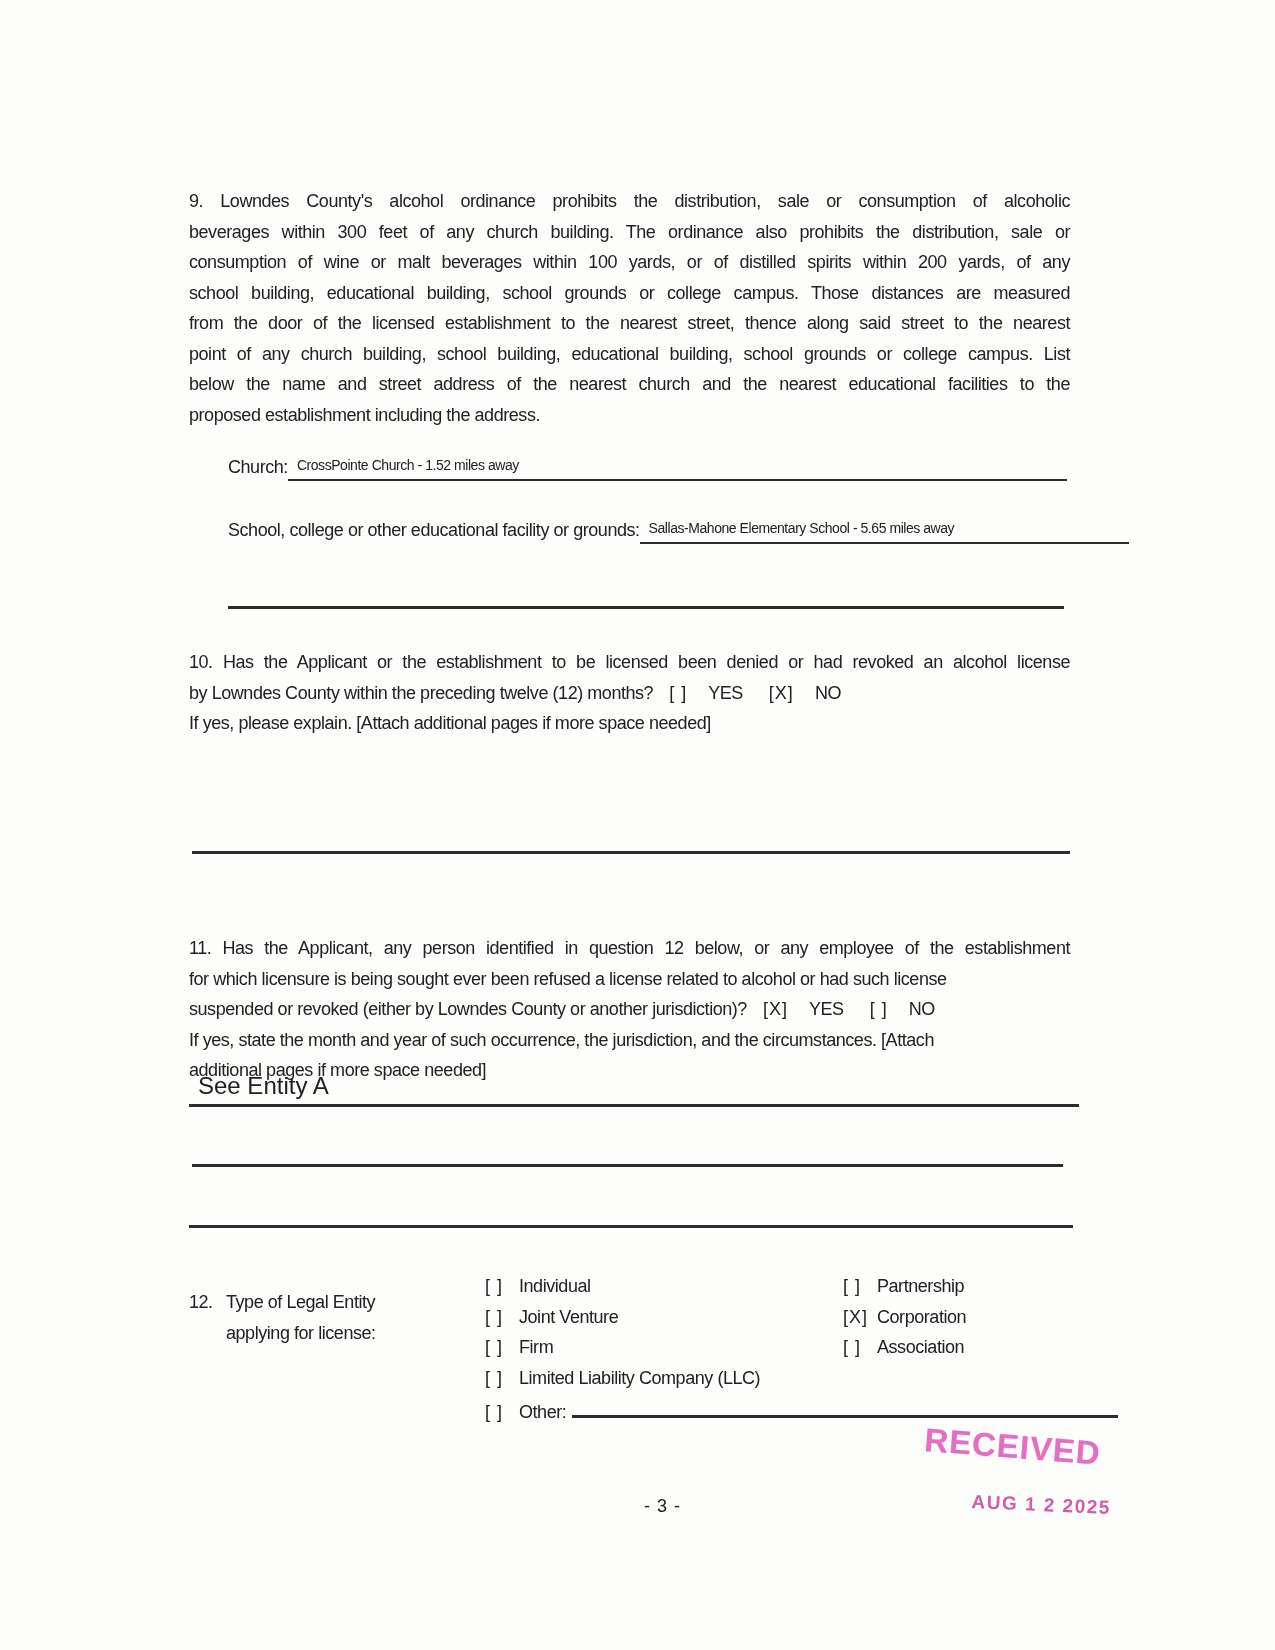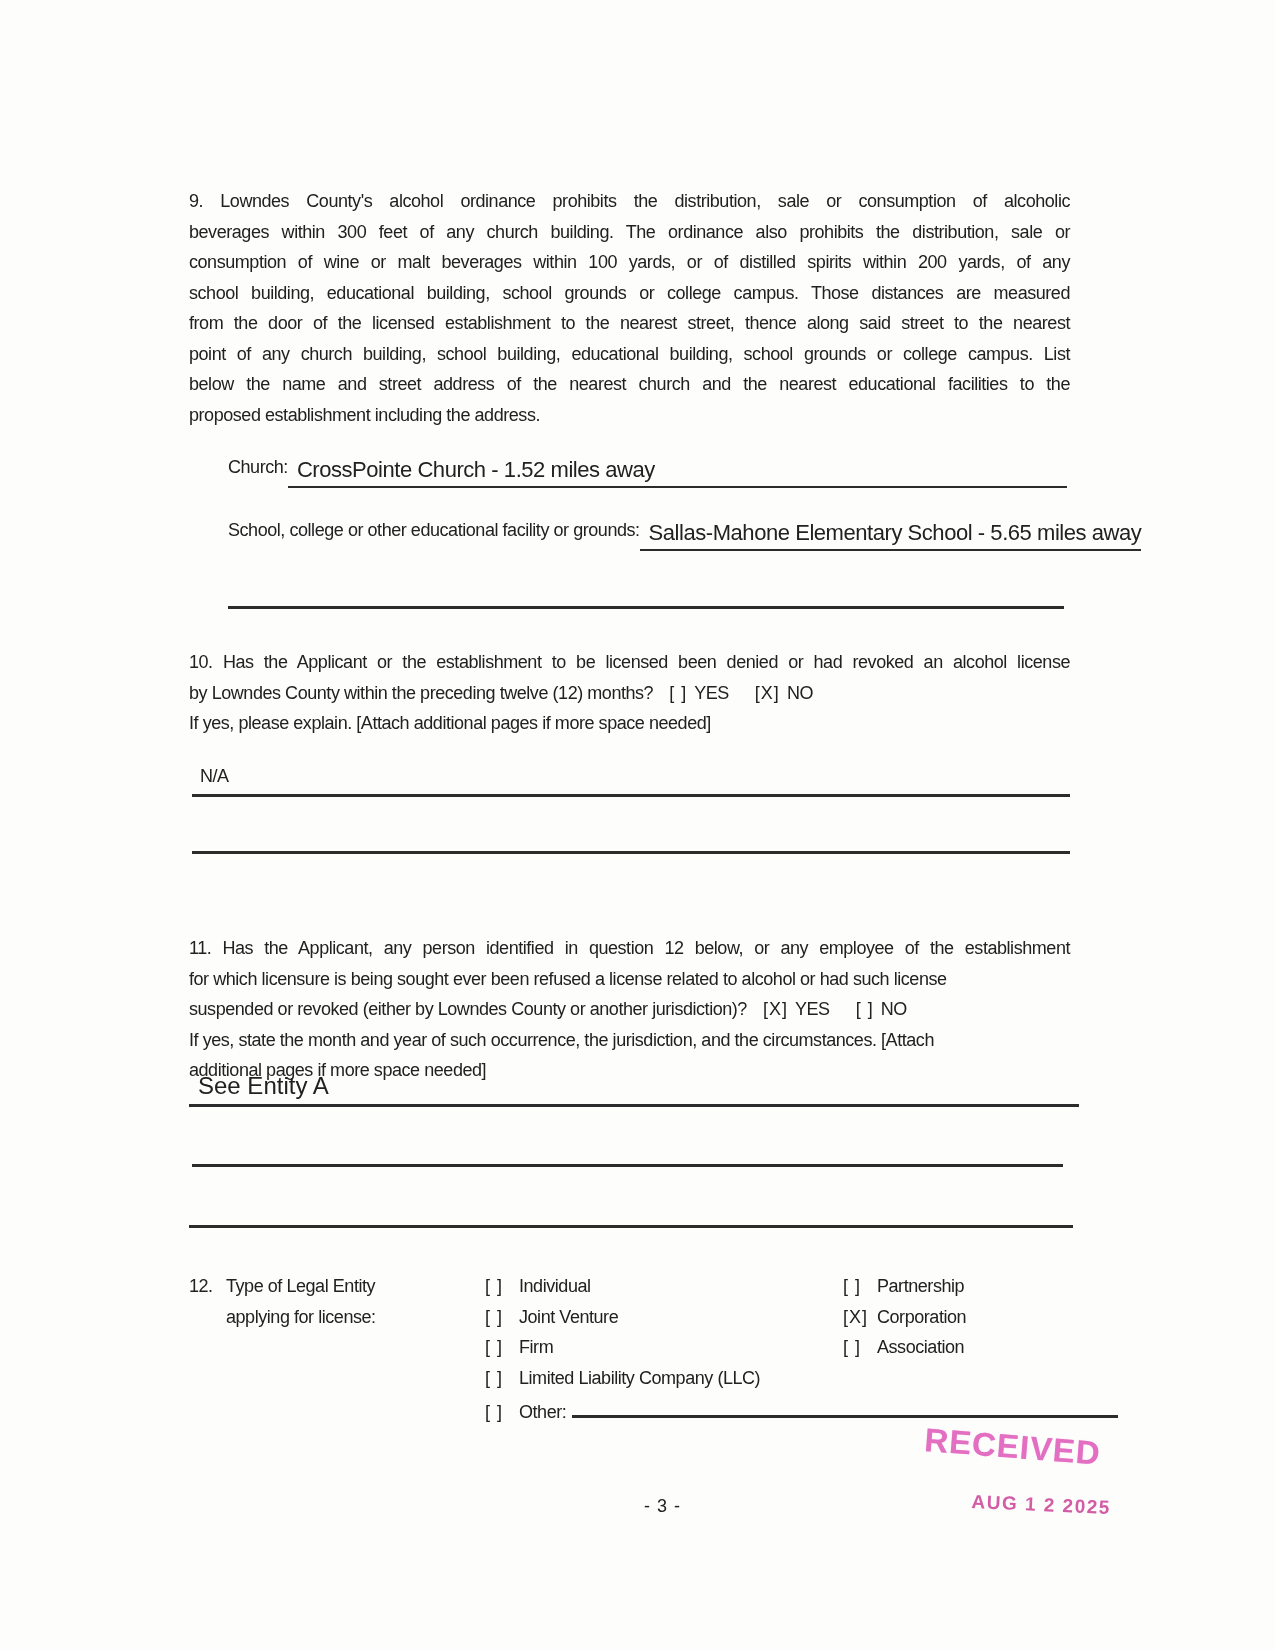--- a/index.html
+++ b/index.html
@@ -12,35 +12,35 @@
   .bl{font-size:18px;letter-spacing:-0.45px;line-height:30.5px;}
   .jl{text-align:justify;text-align-last:justify;}
   .q9{position:absolute;left:189px;top:186px;width:881px;}
   .q10{position:absolute;left:189px;top:647px;width:881px;}
   .q11{position:absolute;left:189px;top:933px;width:881px;}
   .row{position:absolute;display:flex;}
   .church{left:228px;top:457px;width:839px;}
   .school{left:228px;top:520px;width:901px;}
   .lbl{font-size:18px;letter-spacing:-0.45px;white-space:pre;padding-bottom:3px;}
   .fill{flex:1;border-bottom:2px solid #2c2c2c;padding:0 0 3px 9px;
-        font-size:22px;letter-spacing:-0.45px;white-space:nowrap;overflow:visible;}
+        font-size:14px;letter-spacing:-0.45px;white-space:nowrap;overflow:visible;}
   .hline{position:absolute;height:0;border-bottom:3px solid #2c2c2c;}
   .lineA{left:228px;top:606px;width:836px;}
   .lineB{left:192px;top:851px;width:878px;}
   .lineC{left:192px;top:1164px;width:871px;}
   .lineD{left:189px;top:1225px;width:884px;}
   .ansrow{position:absolute;border-bottom:3px solid #2c2c2c;
           font-size:18px;letter-spacing:-0.45px;padding-left:8px;}
   .na{left:192px;top:766px;width:870px;height:28px;}
   .exhibit{left:189px;top:1072px;width:881px;height:32px;font-size:24px;letter-spacing:0;padding-left:9px;}
   .cbx{display:inline-block;margin-left:16px;letter-spacing:1px;}
   .cbx2{display:inline-block;margin-left:26px;letter-spacing:1px;}
-  .cblab{margin-left:7px;}
+  .cblab{margin-left:21px;}
   .q12col1{position:absolute;left:189px;top:1271px;font-size:18px;letter-spacing:-0.45px;line-height:30.5px;}
-  .q12num{display:inline-block;width:37px;}
+  .q12num{display:inline-block;width:37px;margin-top:16px;}
   .q12l2{padding-left:37px;text-align:center;}
   .q12col2{position:absolute;left:485px;top:1271px;width:633px;
            font-size:18px;letter-spacing:-0.45px;line-height:30.5px;}
   .q12col3{position:absolute;left:843px;top:1271px;width:260px;
            font-size:18px;letter-spacing:-0.45px;line-height:30.5px;}
   .opt{height:30.5px;display:flex;align-items:baseline;}
   .box{display:inline-block;width:34px;letter-spacing:1px;flex:none;}
   .otherfill{flex:1;border-bottom:3px solid #2c2c2c;margin:0 0 4px 6px;height:22px;}
   .stampR{
     position:absolute;left:926px;top:1421px;width:210px;
@@ -84,23 +84,20 @@
   <div class="hline lineA"></div>
 
   <section class="q10">
     <div class="bl jl">10. Has the Applicant or the establishment to be licensed been denied or had revoked an alcohol license</div>
     <div class="bl">
       <span>by Lowndes County within the preceding twelve (12) months?</span><span class="cbx">[ ]</span><span class="cblab">YES</span><span class="cbx2">[X]</span><span class="cblab">NO</span>
     </div>
     <div class="bl">If yes, please explain.  [Attach additional pages if more space needed]</div>
   </section>
 
-  <div class="ansrow na">
-    <span>N/A</span>
-  </div>
   <div class="hline lineB"></div>
 
   <section class="q11">
     <div class="bl jl">11. Has the Applicant, any person identified in question 12 below, or any employee of the establishment</div>
     <div class="bl">for which licensure is being sought ever been refused a license related to alcohol or had such license</div>
     <div class="bl">
       <span>suspended or revoked (either by Lowndes County or another jurisdiction)?</span><span class="cbx">[X]</span><span class="cblab">YES</span><span class="cbx2">[ ]</span><span class="cblab">NO</span>
     </div>
     <div class="bl">If yes, state the month and year of such occurrence, the jurisdiction, and the circumstances.  [Attach</div>
     <div class="bl">additional pages if more space needed]</div>

